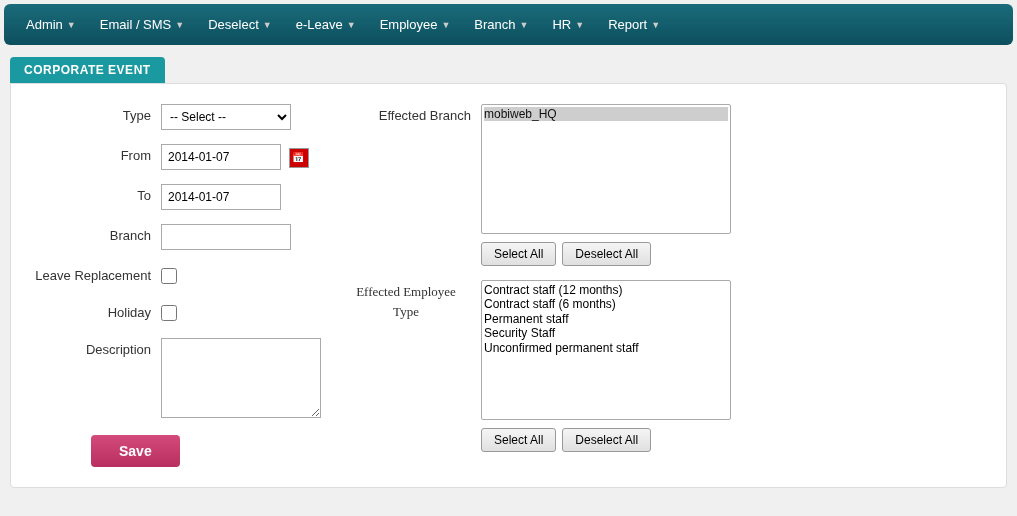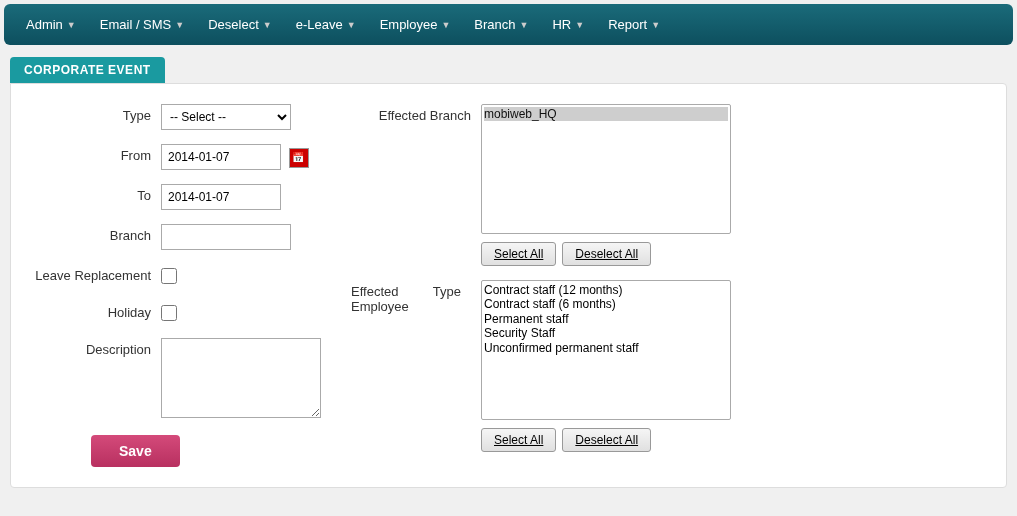--- a/index.html
+++ b/index.html
@@ -159,39 +159,39 @@
       overflow-y: scroll;
       font-size: 12px;
       padding: 2px;
     }
 
     .btn-row {
       display: flex;
       gap: 6px;
       margin-bottom: 14px;
       padding-left: 130px;
-      text-decoration: underline;
     }
     .btn-select-all, .btn-deselect-all {
       padding: 4px 12px;
       font-size: 12px;
       border: 1px solid #999;
       background: linear-gradient(to bottom, #f5f5f5, #e0e0e0);
       cursor: pointer;
       border-radius: 3px;
     }
 
     
     .emp-label-group {
       display: flex;
-      flex-direction: row;
-      text-align: left;
+      flex-direction: column;
+      text-align: center;
       width: 130px;
       padding-right: 10px;
       flex-shrink: 0;
+      font-family: Liberation Serif, serif;
     }
 
     
     .save-btn-row {
       margin-top: 12px;
       padding-left: 60px;
     }
     .btn-save {
       background: linear-gradient(to bottom, #d44a7a, #b83060);
       color: #fff;

